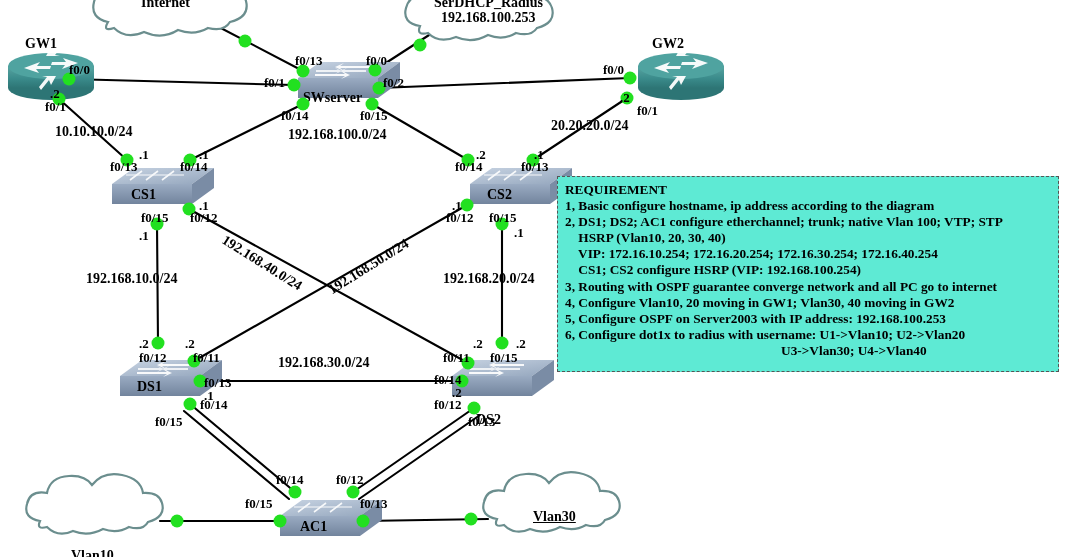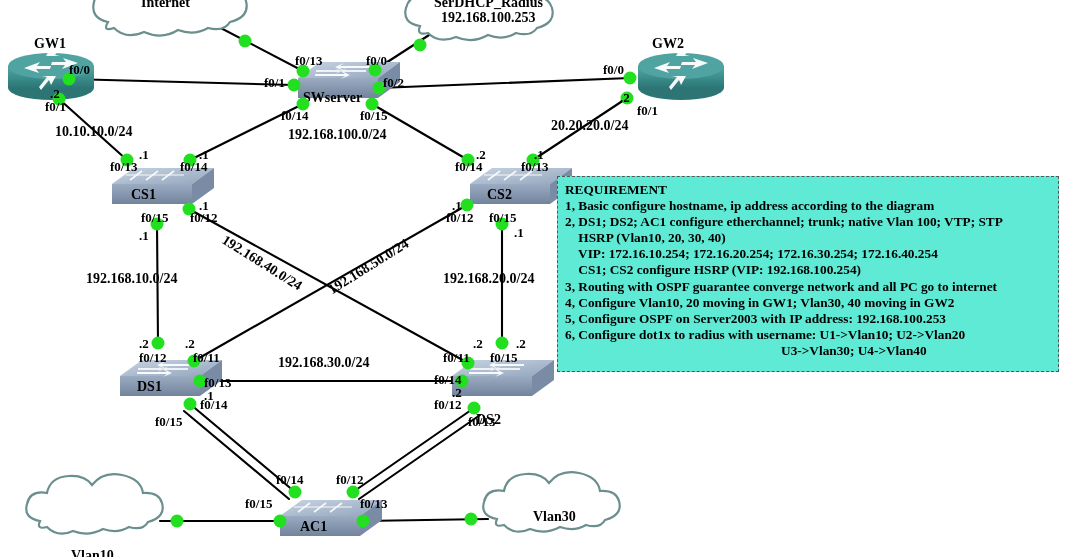--- a/index.html
+++ b/index.html
@@ -107,21 +107,21 @@
            q11,-14 30,-10 q19,4 21,18 q16,-1 19,10 q4,14 -14,19
            q-5,9 -19,5 q-12,7 -26,2 q-15,8 -30,2 q-15,7 -26,-4
            q-11,3 -7,-6 z"></path>
     </g>
   </svg>
 
   <div class="lbl cloud" style="left:141px;top:-4px;">Internet</div>
   <div class="lbl cloud" style="left:434px;top:-4px;">SerDHCP_Radius</div>
   <div class="lbl cloud" style="left:441px;top:11px;text-align:center;">192.168.100.253</div>
   <div class="lbl cloud" style="left:71px;top:511px;margin-top:38px;">Vlan10</div>
-  <div class="lbl cloud" style="left:533px;top:510px;">Vlan30</div>
+  <div class="lbl cloud" style="left:533px;top:510px;text-decoration:underline;">Vlan30</div>
 
   <svg class="layer">
     <defs>
       <linearGradient id="gRouter" x1="0" y1="0" x2="0" y2="1">
         <stop offset="0%" stop-color="#59a3a0"></stop>
         <stop offset="55%" stop-color="#3b8c8c"></stop>
         <stop offset="100%" stop-color="#2d7575"></stop>
       </linearGradient>
       <linearGradient id="gSwTop" x1="0" y1="0" x2="1" y2="1">
         <stop offset="0%" stop-color="#c7d3e2"></stop>
@@ -217,21 +217,21 @@
       <path d="M280,516 L302,500 L382,500 L360,516 Z" fill="url(#gSwTop)"></path>
       <path d="M280,516 L360,516 L360,536 L280,536 Z" fill="url(#gSwFront)"></path>
       <path d="M360,516 L382,500 L382,520 L360,536 Z" fill="#7a8ca5"></path>
       <g fill="none" stroke="#ffffff" stroke-width="1.6" opacity="0.9">
         <path d="M298,512 l12,-9 M314,512 l12,-9 M330,512 l12,-9"></path>
         <path d="M294,507 l58,0" stroke-width="1.2"></path>
       </g>
     </g>
   </svg>
 
-  <div class="lbl dev" style="left:34px;top:37px;">GW1</div>
+  <div class="lbl dev" style="left:25px;top:37px;">GW1</div>
   <div class="lbl dev" style="left:652px;top:37px;">GW2</div>
   <div class="lbl dev" style="left:303px;top:91px;">SWserver</div>
   <div class="lbl dev" style="left:131px;top:188px;">CS1</div>
   <div class="lbl dev" style="left:487px;top:188px;">CS2</div>
   <div class="lbl dev" style="left:137px;top:380px;">DS1</div>
   <div class="lbl dev" style="left:476px;top:380px;margin-top:33px;">DS2</div>
   <div class="lbl dev" style="left:300px;top:520px;">AC1</div>
 
   <svg class="layer">
     <g fill="#22e020">

